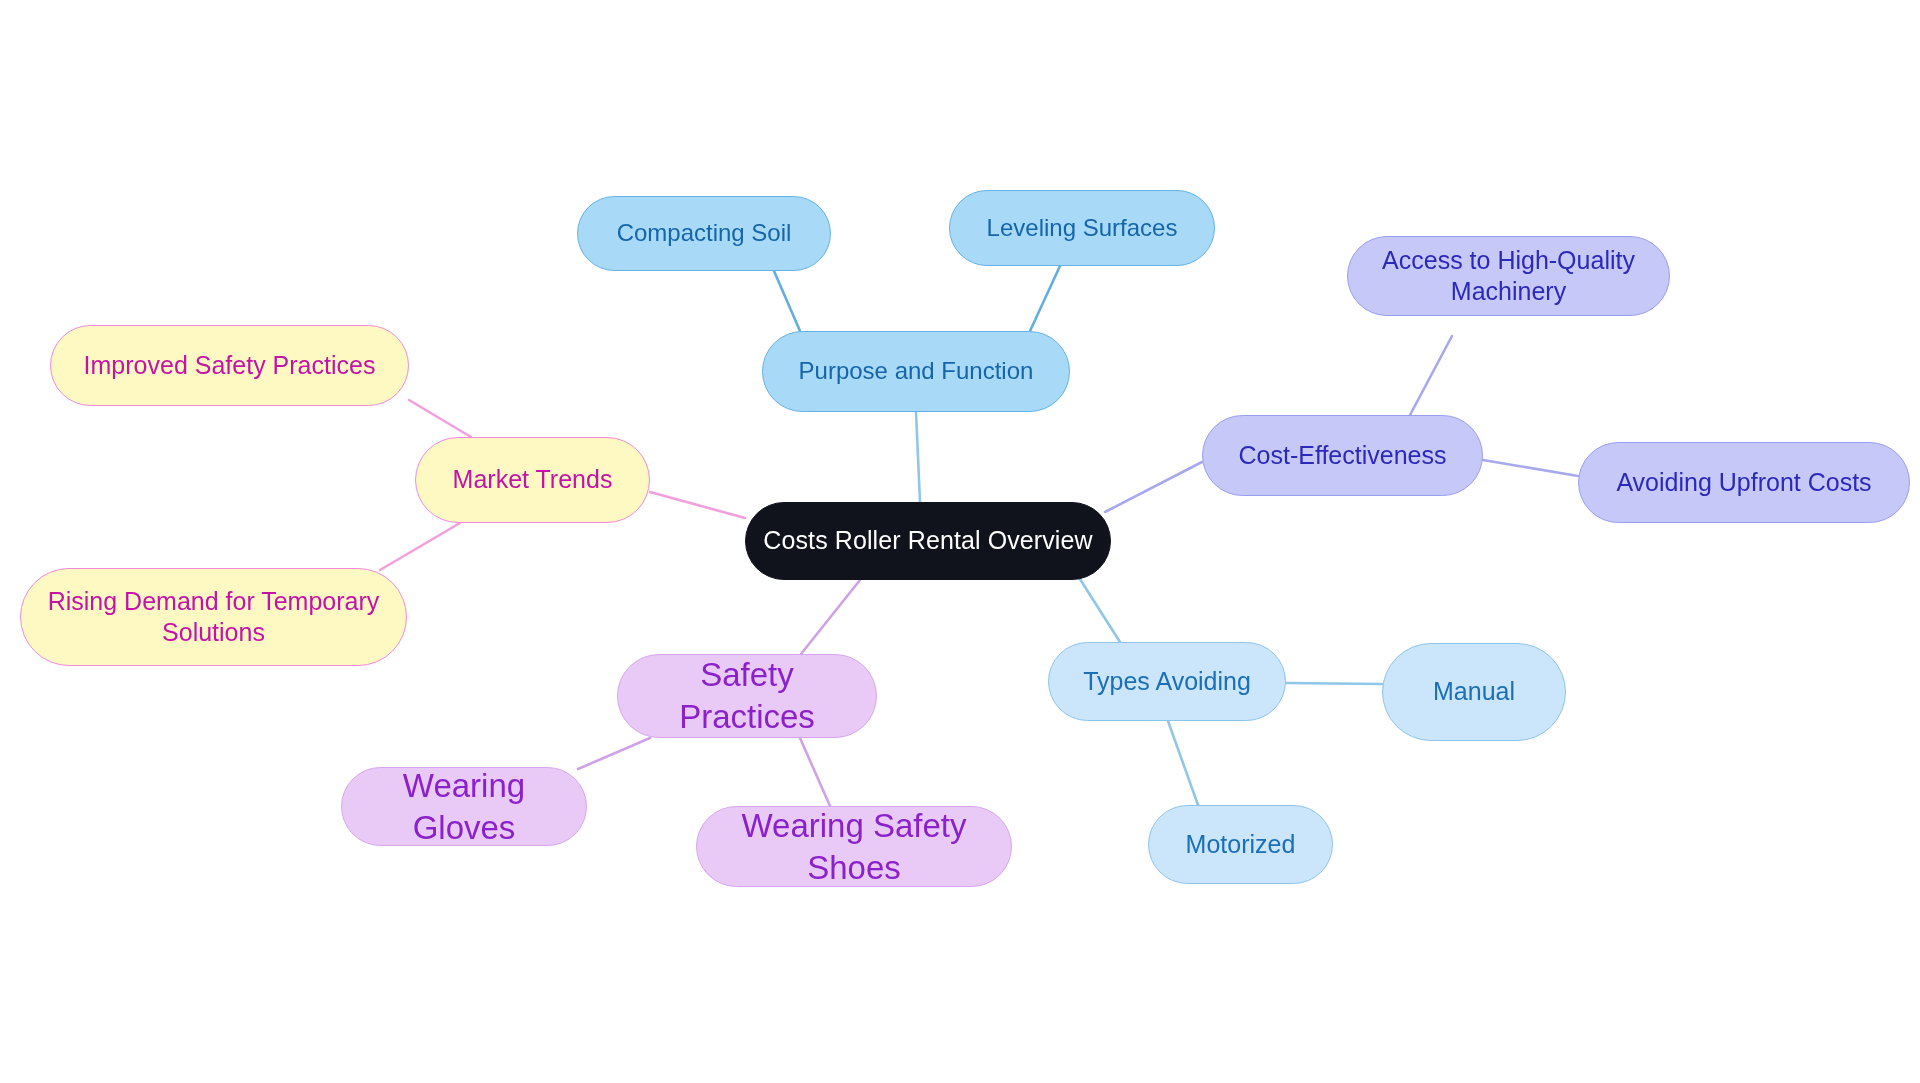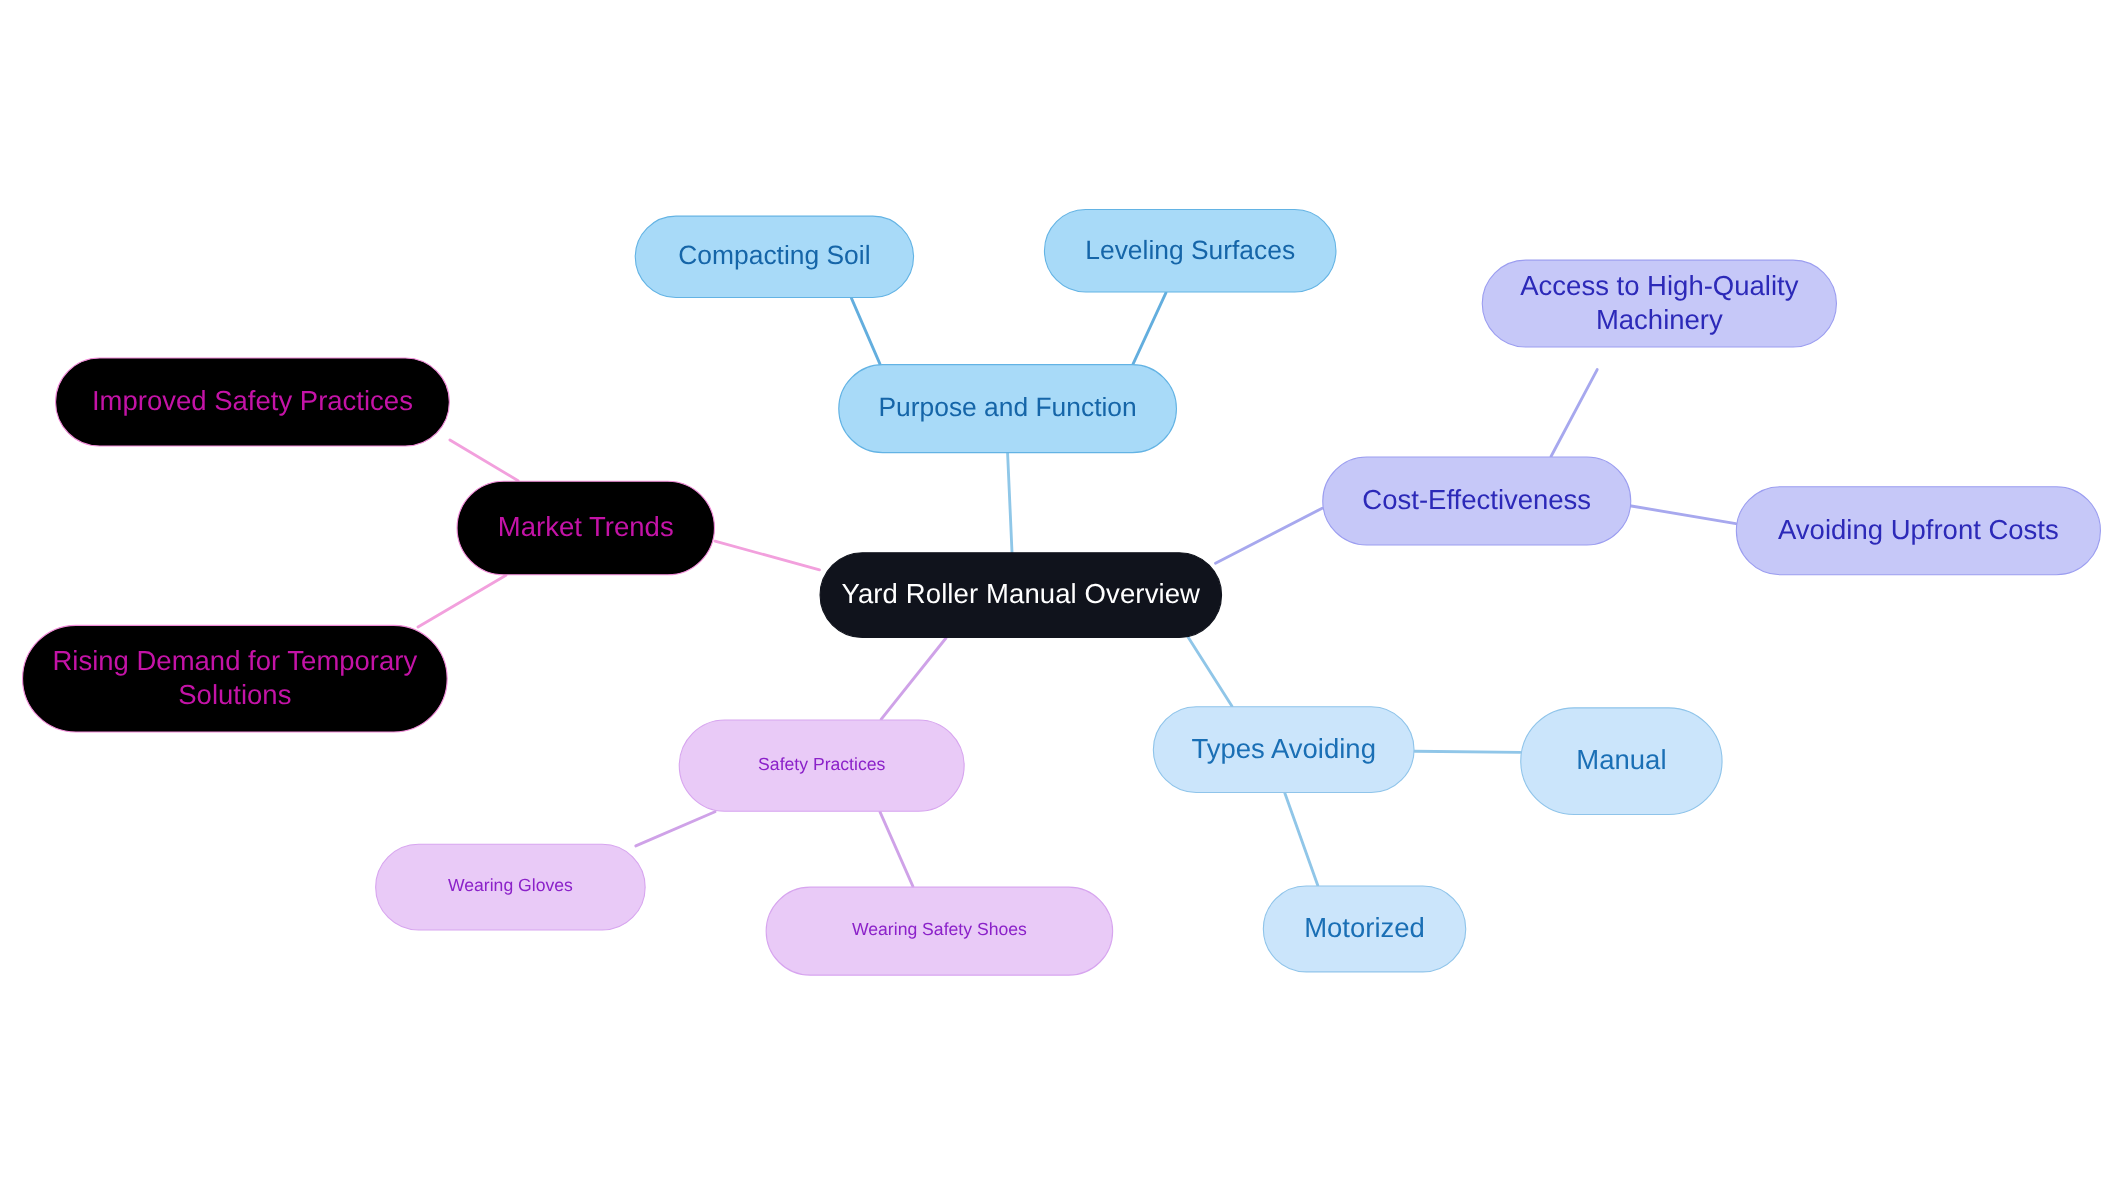--- a/index.html
+++ b/index.html
@@ -60,31 +60,31 @@
     color: #1a6fb5;
     font-size: 25px;
   }
   .node-lav {
     background: #c6c8f8;
     border-color: #9b9df0;
     color: #2c29b8;
     font-size: 25px;
   }
   .node-pink {
-    background: #000000;
+    background: #fef9c3;
     border-color: #f18ad8;
     color: #c413a7;
     font-size: 25px;
     text-align: center;
   }
   .node-violet {
     background: #e9caf7;
     border-color: #d7a5ef;
     color: #8b21c9;
-    font-size: 16px;
+    font-size: 33px;
   }
 </style>
 </head>
 <body>
 
 <div id="mindmap-canvas">
   <svg id="edge-layer" viewBox="0 0 1920 1083">
       <line x1="920" y1="502" x2="916" y2="412" stroke="#8fc7e8" stroke-width="2.6" stroke-linecap="round"></line>
       <line x1="800" y1="331" x2="774" y2="271" stroke="#63aede" stroke-width="2.6" stroke-linecap="round"></line>
       <line x1="1030" y1="331" x2="1060" y2="266" stroke="#63aede" stroke-width="2.6" stroke-linecap="round"></line>
@@ -95,21 +95,21 @@
       <line x1="1286" y1="683" x2="1382" y2="684" stroke="#90c6e8" stroke-width="2.6" stroke-linecap="round"></line>
       <line x1="1168" y1="721" x2="1198" y2="805" stroke="#90c6e8" stroke-width="2.6" stroke-linecap="round"></line>
       <line x1="860" y1="580" x2="801" y2="654" stroke="#cfa2e8" stroke-width="2.6" stroke-linecap="round"></line>
       <line x1="650" y1="738" x2="578" y2="769" stroke="#cfa2e8" stroke-width="2.6" stroke-linecap="round"></line>
       <line x1="800" y1="738" x2="830" y2="806" stroke="#cfa2e8" stroke-width="2.6" stroke-linecap="round"></line>
       <line x1="745" y1="518" x2="650" y2="492" stroke="#f2a0dd" stroke-width="2.6" stroke-linecap="round"></line>
       <line x1="471" y1="437" x2="409" y2="400" stroke="#f2a0dd" stroke-width="2.6" stroke-linecap="round"></line>
       <line x1="460" y1="523" x2="380" y2="570" stroke="#f2a0dd" stroke-width="2.6" stroke-linecap="round"></line>
     </svg>
   <div id="node-layer">
-      <div class="node node-root" style="left: 745px; top: 502px; width: 366px; height: 78px;">Yard Roller Manual Overview</div>
+      <div class="node node-root" style="left: 745px; top: 502px; width: 366px; height: 78px;">Costs Roller Rental Overview</div>
       <div class="node node-blue-a" style="left: 762px; top: 331px; width: 308px; height: 81px;">Purpose and Function</div>
       <div class="node node-blue-a" style="left: 577px; top: 196px; width: 254px; height: 75px;">Compacting Soil</div>
       <div class="node node-blue-a" style="left: 949px; top: 190px; width: 266px; height: 76px;">Leveling Surfaces</div>
       <div class="node node-lav" style="left: 1202px; top: 415px; width: 281px; height: 81px;">Cost-Effectiveness</div>
       <div class="node node-lav" style="left: 1347px; top: 236px; width: 323px; height: 80px;">Access to High-Quality
 Machinery</div>
       <div class="node node-lav" style="left: 1578px; top: 442px; width: 332px; height: 81px;">Avoiding Upfront Costs</div>
       <div class="node node-blue-b" style="left: 1048px; top: 642px; width: 238px; height: 79px;">Types Avoiding</div>
       <div class="node node-blue-b" style="left: 1382px; top: 643px; width: 184px; height: 98px;">Manual</div>
       <div class="node node-blue-b" style="left: 1148px; top: 805px; width: 185px; height: 79px;">Motorized</div>

